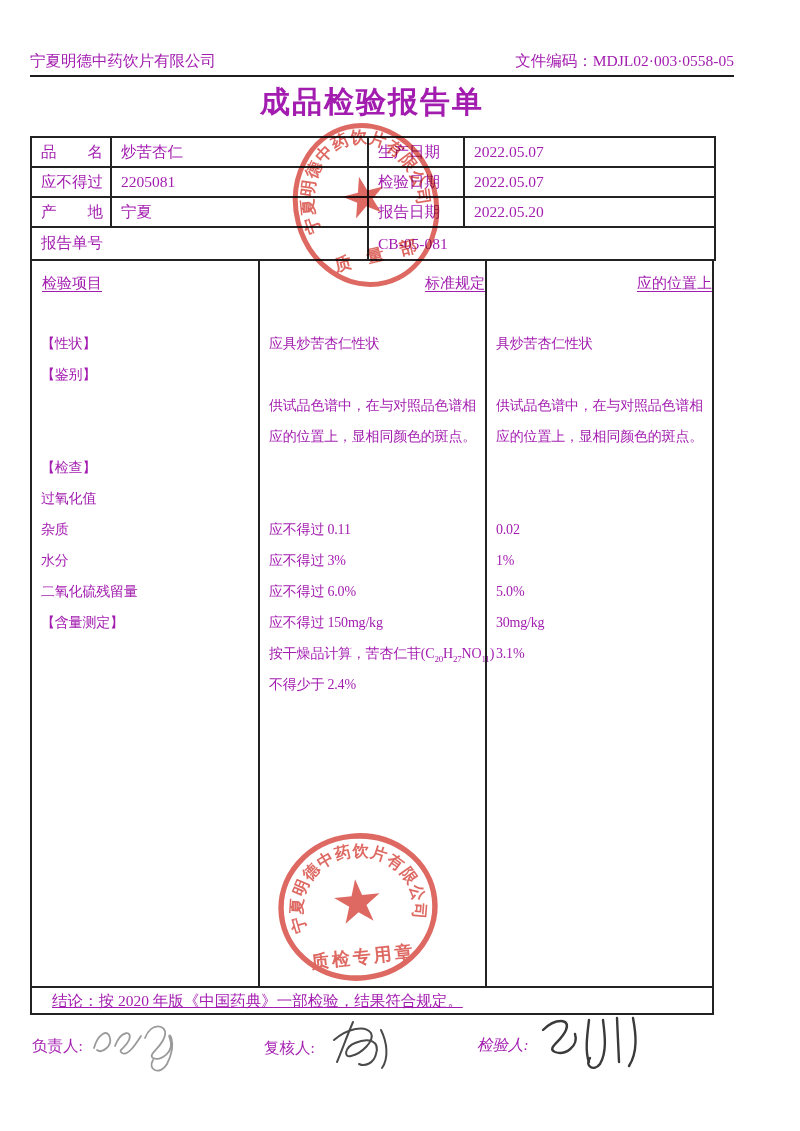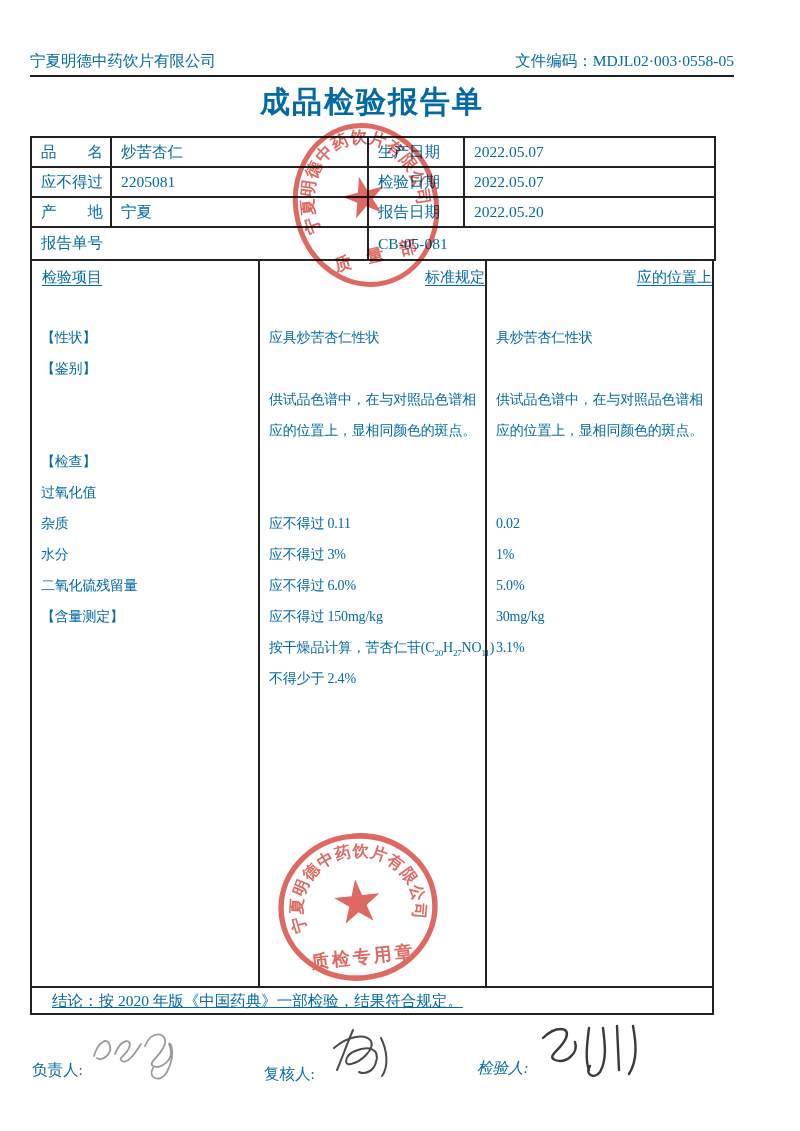--- a/index.html
+++ b/index.html
@@ -1,21 +1,21 @@
 <!DOCTYPE html>
 <html><head>
 <meta charset="utf-8">
 <style>
   html,body{margin:0;padding:0;background:#ffffff;}
   .page{
     position:relative;
     width:800px;height:1131px;
     background:#ffffff;
     font-family:"Liberation Serif","DejaVu Serif",serif;
-    color:#0369a1;
+    color:#a21caf;
     overflow:hidden;
   }
   .content{margin-left:30px;width:684px;}
   
   .hdr{
     width:704px;
     display:flex;justify-content:space-between;align-items:flex-end;
     padding-top:52px;padding-bottom:5px;
     border-bottom:2px solid #1d1d1d;
     font-size:15.5px;line-height:18px;
@@ -45,21 +45,21 @@
   table.info tr.last td{height:31px;}
   col.cA{width:80px;} col.cB{width:257px;} col.cC{width:96px;} col.cD{width:251px;}
   
   .main{
     width:684px;height:727px;
     box-sizing:border-box;
     border:2px solid #222;border-top:none;
     display:flex;
     font-size:14px;
   }
-  .mcol{box-sizing:border-box;width:227px;padding-top:2px;}
+  .mcol{box-sizing:border-box;width:227px;padding-top:8px;}
   .mcol.first{width:226px;}
   .mcol + .mcol{border-left:2px solid #222;}
   .col-h{
     line-height:28px;height:28px;
     text-decoration:underline;
     text-underline-offset:3px;
     font-size:15px;
   }
   .mcol.first .col-h{padding-left:10px;}
   .mcol.mid .col-h,.mcol.lastc .col-h{text-align:right;}
@@ -74,21 +74,21 @@
   .conclusion{
     width:684px;box-sizing:border-box;
     border:2px solid #222;margin-top:-2px;
     height:29px;line-height:26px;
     padding-left:20px;font-size:15.5px;
     white-space:nowrap;
     text-decoration:underline;
   }
   
   .sigrow{position:absolute;left:30px;top:1018px;width:700px;height:90px;font-size:15.5px;}
-  .sig{position:absolute;top:0;display:flex;align-items:flex-end;margin-top:8px;}
+  .sig{position:absolute;top:0;display:flex;align-items:center;}
   .sig .lbl{line-height:24px;}
   .sig svg{margin-left:4px;margin-top:-6px;}
   .sig1{left:2px;} .sig2{left:234px;} .sig3{left:447px;font-style:italic;}
   
   .stamp{position:absolute;mix-blend-mode:multiply;opacity:0.88;}
   .stamp-top{left:286px;top:110px;}
   .stamp-bottom{left:272px;top:827px;}
   .stamp text{font-family:"Liberation Sans","DejaVu Sans",sans-serif;font-weight:bold;}
 </style>
 </head>

